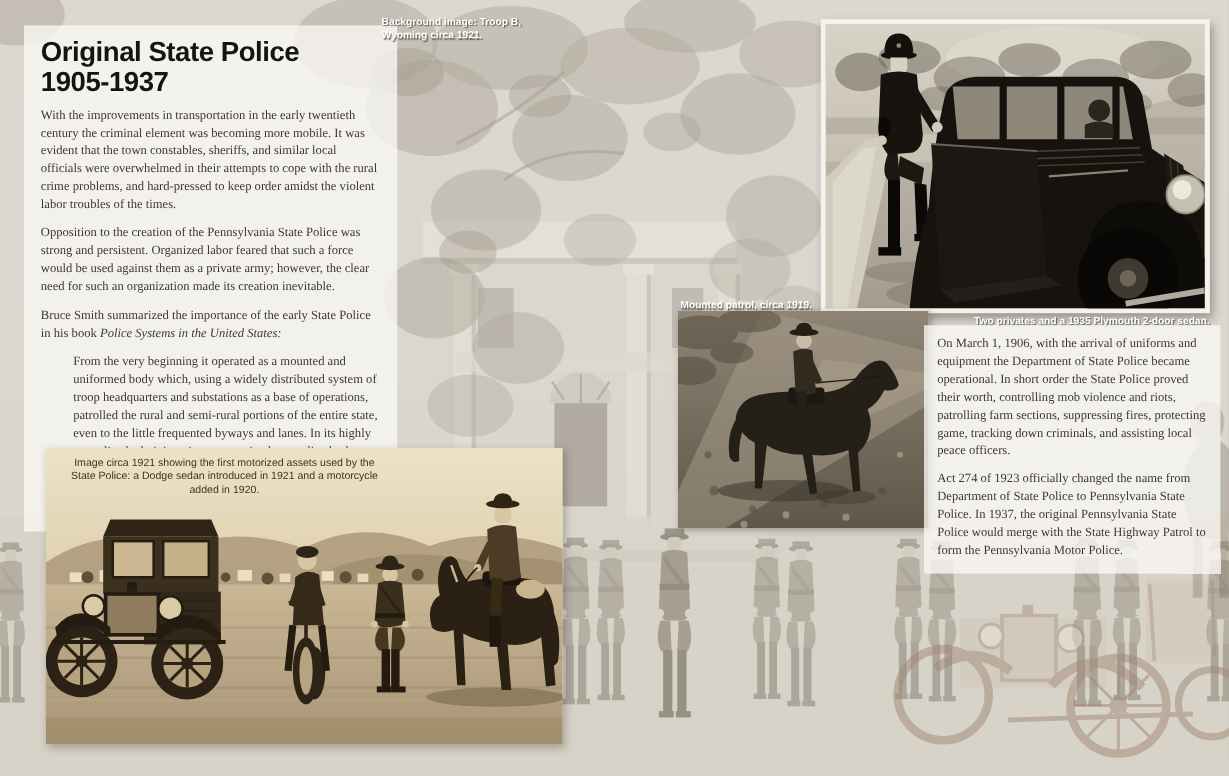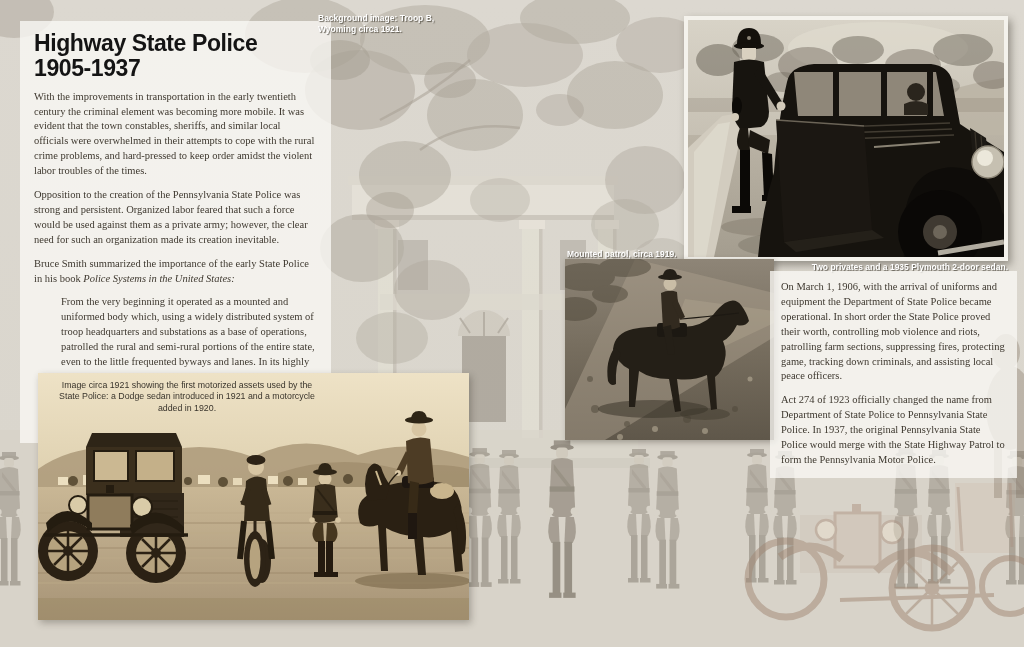--- a/index.html
+++ b/index.html
@@ -174,21 +174,21 @@
     <g transform="translate(986,330)" opacity="0.28" fill="#6f5f4c">
       <ellipse cx="24" cy="78" rx="24" ry="42"></ellipse>
       <rect x="8" y="112" width="8" height="56"></rect>
       <rect x="30" y="112" width="8" height="56"></rect>
       <ellipse cx="20" cy="22" rx="14" ry="18"></ellipse>
     </g>
   </svg>
 
   <div id="left-panel" class="panel">
     <h1 class="page-title">
-      <span>Highway State Police</span><br>
+      <span>Original State Police</span><br>
       <span>1905-1937</span>
     </h1>
     <p class="body-text">With the improvements in transportation in the early twentieth century the criminal element was becoming more mobile. It was evident that the town constables, sheriffs, and similar local officials were overwhelmed in their attempts to cope with the rural crime problems, and hard-pressed to keep order amidst the violent labor troubles of the times.</p>
     <p class="body-text">Opposition to the creation of the Pennsylvania State Police was strong and persistent. Organized labor feared that such a force would be used against them as a private army; however, the clear need for such an organization made its creation inevitable.</p>
     <p class="body-text"><span>Bruce Smith summarized the importance of the early State Police in his book </span><span class="book-title">Police Systems in the United States:</span></p>
     <p class="body-text quote">From the very beginning it operated as a mounted and uniformed body which, using a widely distributed system of troop headquarters and substations as a base of operations, patrolled the rural and semi-rural portions of the entire state, even to the little frequented byways and lanes. In its highly centralized administrative powers, its decentralized scheme of structural organization, and its policy of continuous patrol throughout the rural areas, the Pennsylvania State Police constituted a distinct departure from earlier state practice.</p>
   </div>
 
   <div id="bg-caption" class="cap-light">
     <span>Background image: Troop B,</span><br>

